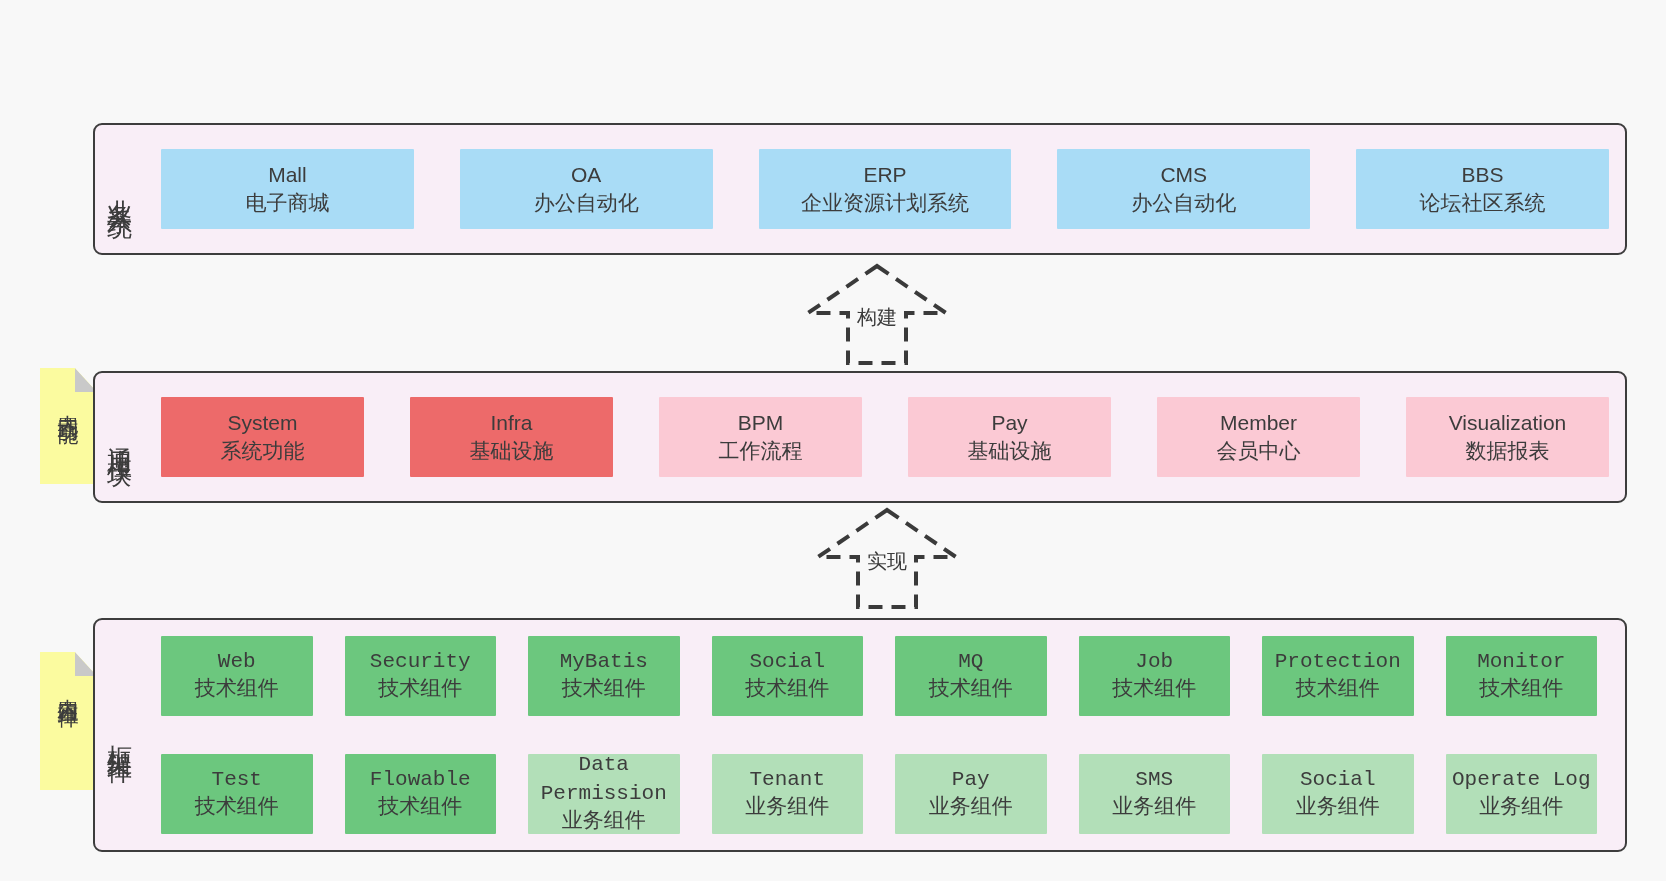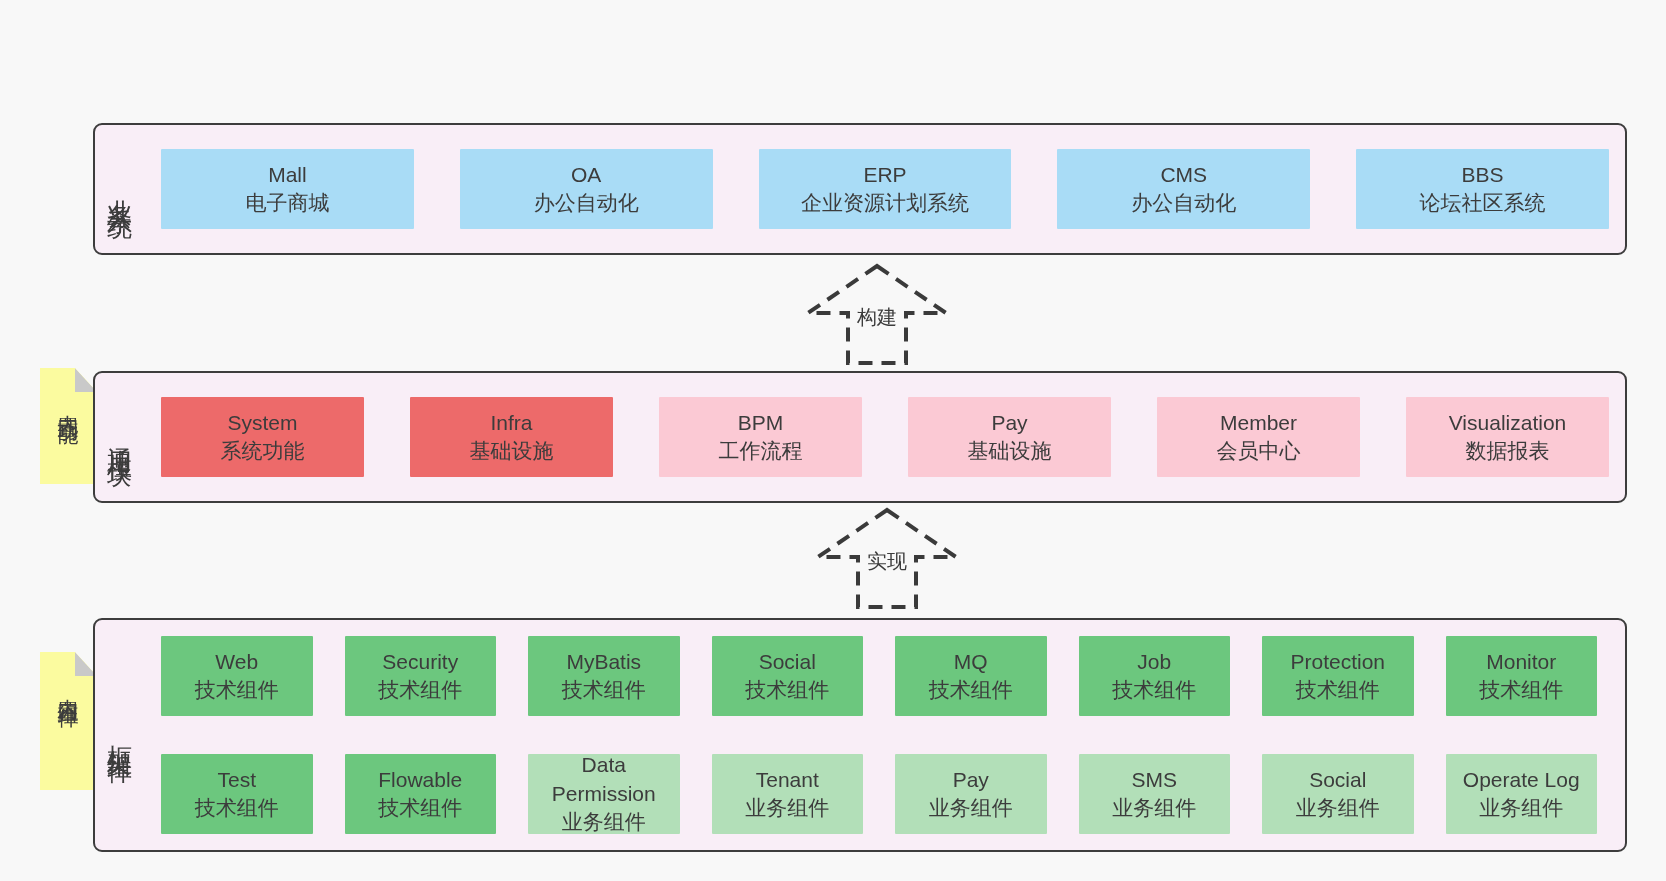--- a/index.html
+++ b/index.html
@@ -33,20 +33,21 @@
     flex:0 0 auto;align-self:center;
     white-space:nowrap;
   }
   .boxes{
     flex:1;display:flex;gap:46px;
     padding:0 16px 0 20px;
   }
   .rows{
     flex:1;display:flex;flex-direction:column;gap:38px;
     padding:0 28px 0 20px;
+    font-family:Liberation Mono, monospace;
   }
   .row8{display:flex;gap:32px;}
 
   .box{
     flex:1;height:80px;border-radius:1px;
     display:flex;flex-direction:column;justify-content:center;align-items:center;
     text-align:center;font-size:21px;line-height:1.35;
     padding:2px 4px;box-sizing:border-box;
   }
   .v-blue{background:#a9dcf6;}

